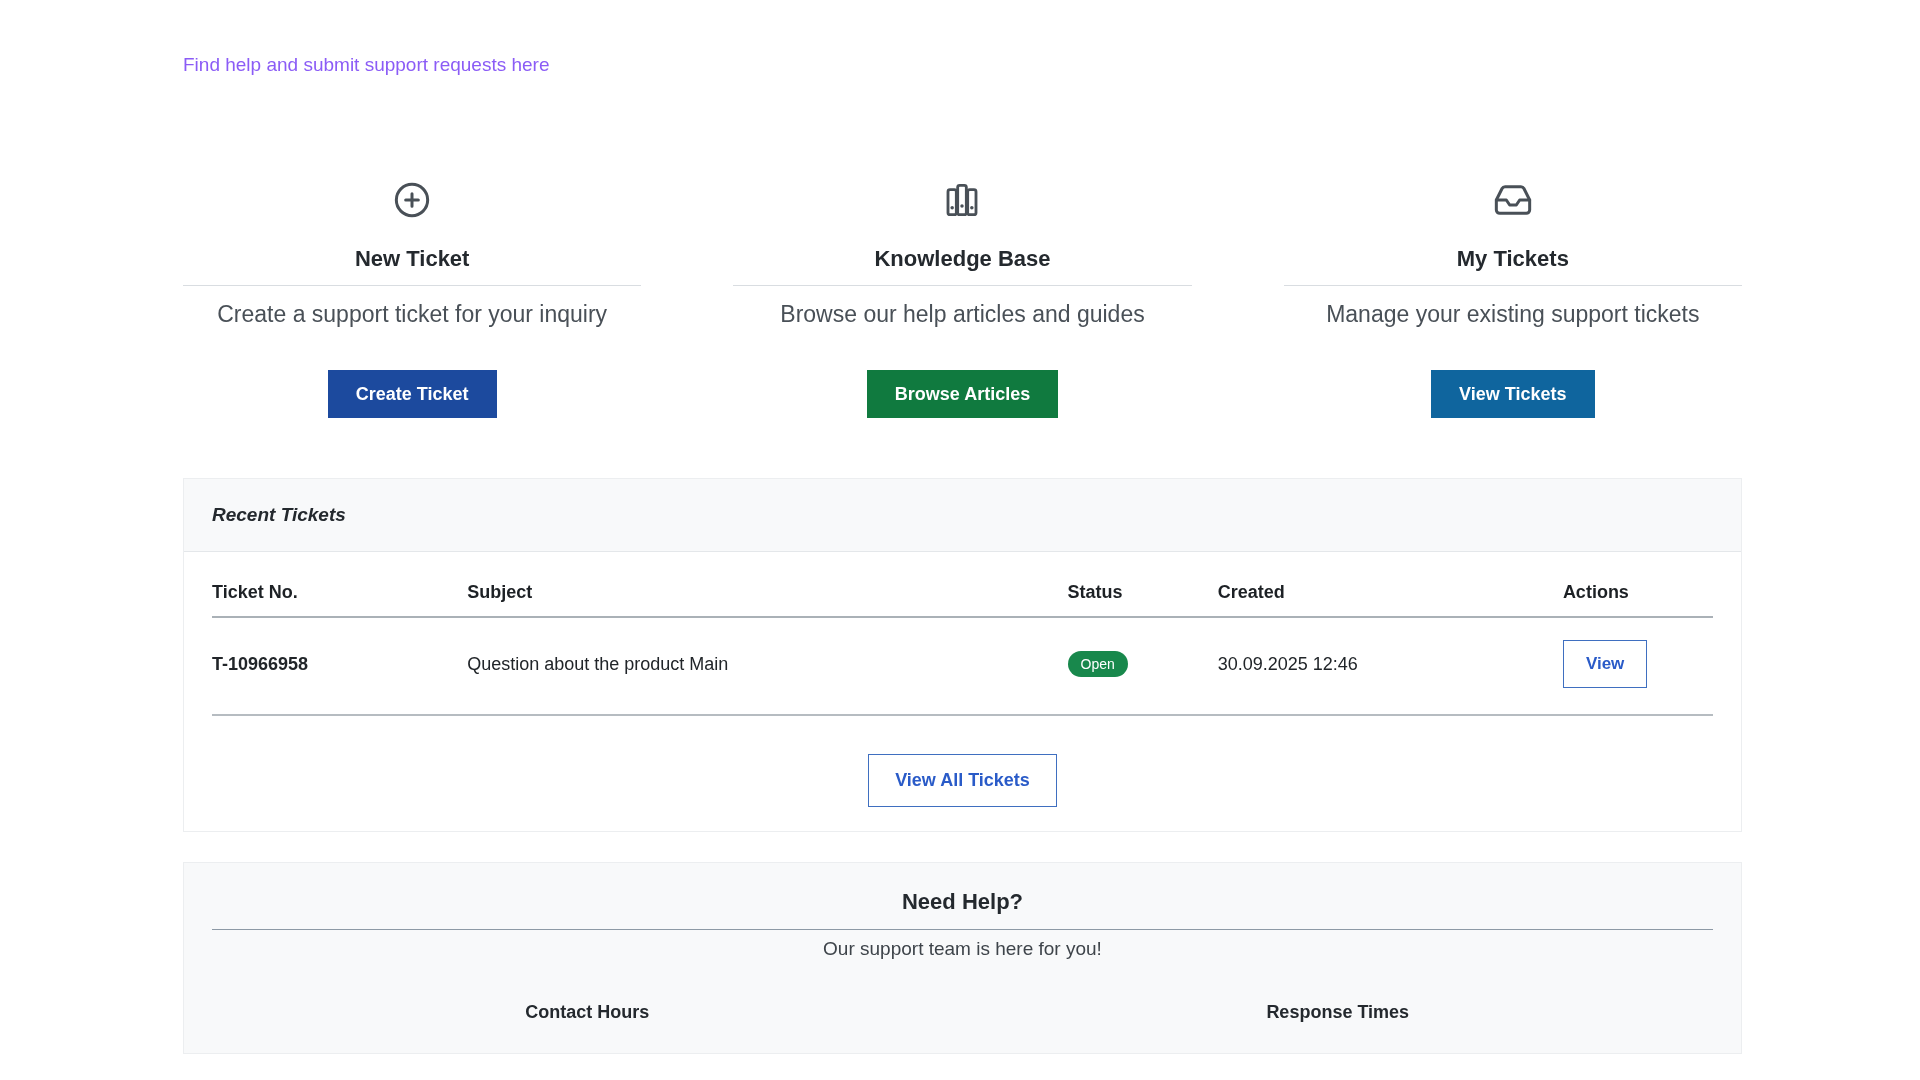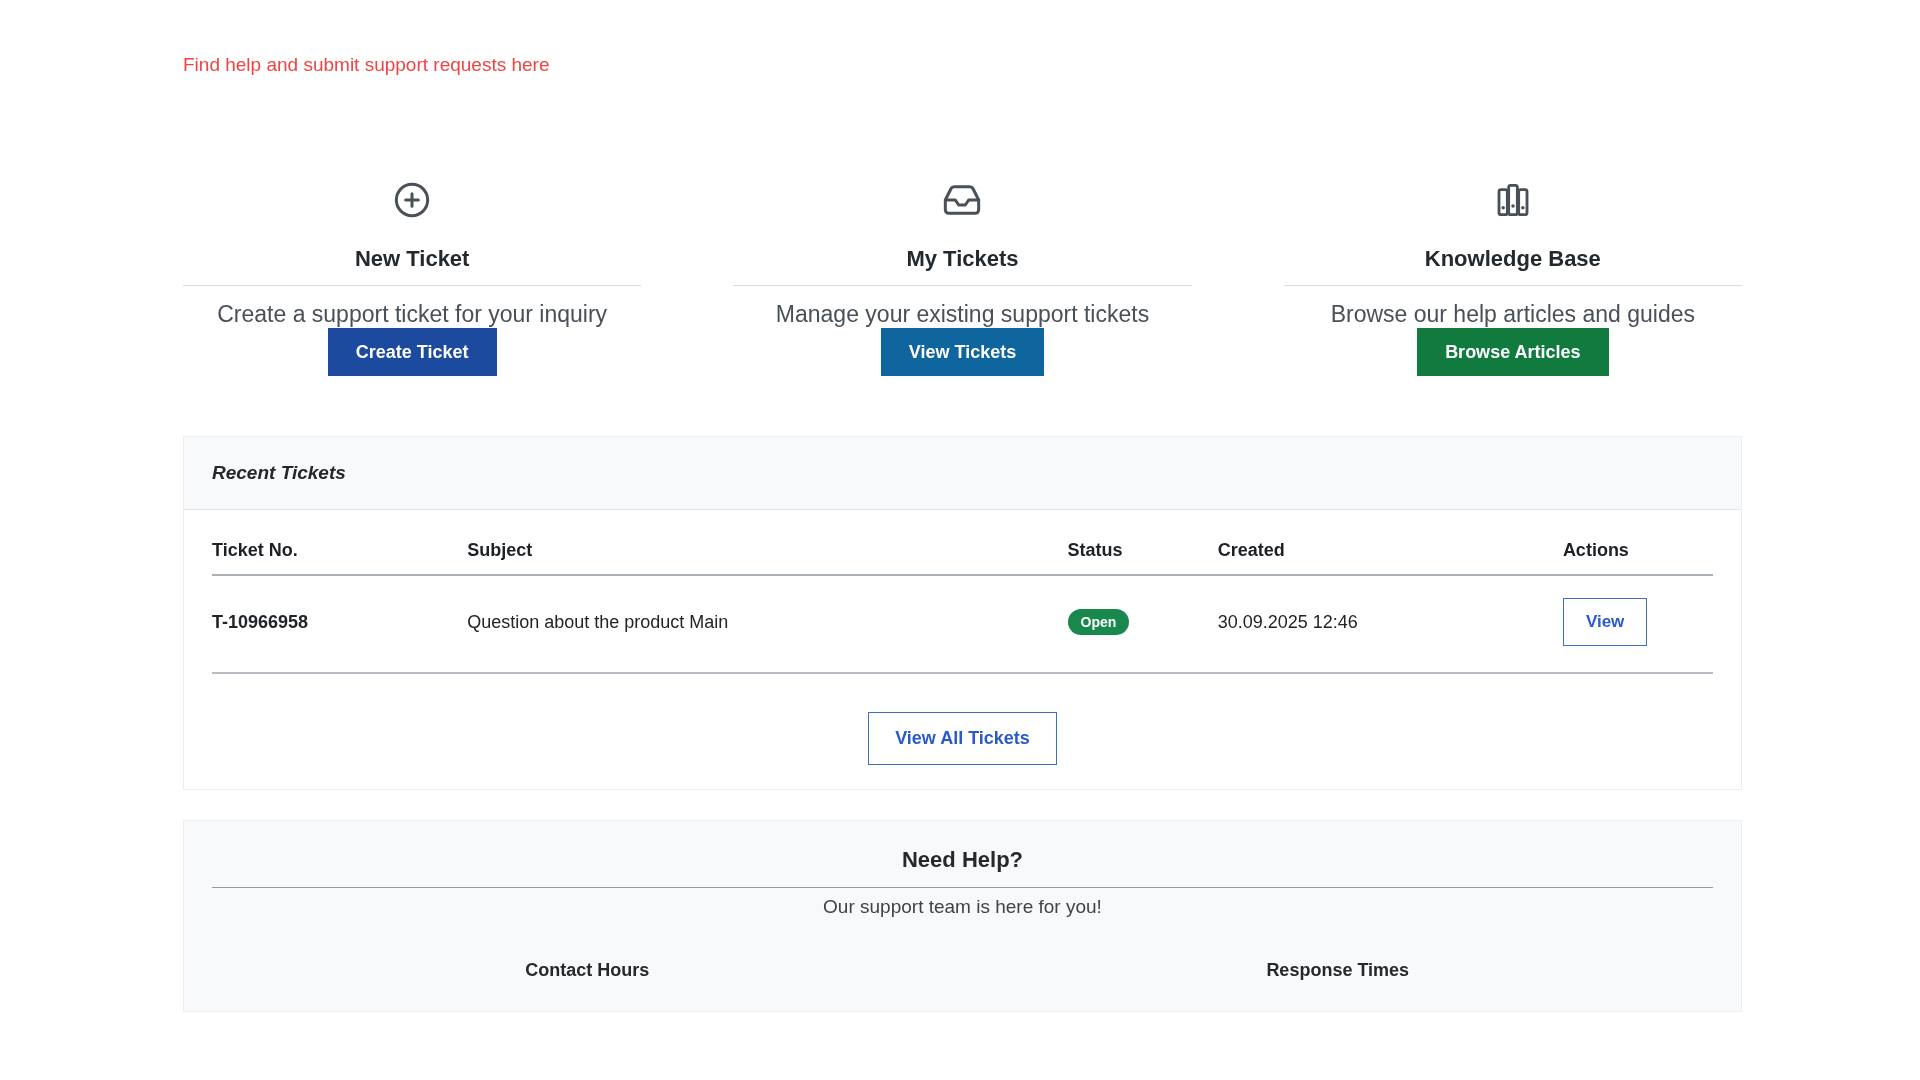--- a/index.html
+++ b/index.html
@@ -6,31 +6,31 @@
   html, body {
     width: 1920px; height: 1080px;
     background: #ffffff;
     font-family: "Liberation Sans", sans-serif;
     color: #212529;
     overflow: hidden;
   }
   .container { width: 1559px; margin-left: 183px; padding-top: 26px; }
 
   .page-title { font-size: 44px; font-weight: 700; color: #24292e; letter-spacing: -0.5px; }
-  .page-subtitle { margin-top: 28px; font-size: 19px; color: #ef4444; }
+  .page-subtitle { margin-top: 28px; font-size: 19px; color: #8b5cf6; }
 
   
   .features { display: flex; gap: 92px; margin-top: 104px; }
   .feature { width: 475px; text-align: center; }
   .feature .icon-wrap { height: 40px; display: flex; justify-content: center; color: #495057; }
   .feature h2 { margin-top: 26px; font-size: 22px; font-weight: 700; color: #24292e; }
   .feature .divider { margin-top: 13px; border-bottom: 1px solid #d9dde1; }
   .feature .desc { margin-top: 15px; font-size: 23px; color: #495057; }
   .feature .btn-solid {
-    display: inline-block; border: none; cursor: pointer;
+    margin-top: 42px; display: inline-block; border: none; cursor: pointer;
     color: #ffffff; font-size: 18px; font-weight: 700;
     font-family: "Liberation Sans", sans-serif;
     padding: 14px 28px; line-height: 20px;
   }
 
   
   .panel { border: 1px solid #eceef0; background: #f8f9fa; }
   .recent { margin-top: 60px; }
   .recent-header { padding: 25px 28px; font-size: 19px; font-weight: 700; color: #24292e;
                    border-bottom: 1px solid #e4e7ea; font-style: italic; }
@@ -40,21 +40,21 @@
   table.tickets th {
     text-align: left; font-size: 18px; font-weight: 700; color: #1d2125;
     padding: 0 0 13px 0; border-bottom: 2px solid #aab1b7;
   }
   table.tickets td {
     font-size: 18px; color: #212529; vertical-align: middle;
     padding: 22px 0 26px 0; border-bottom: 2px solid #b6bcc1;
   }
   td.ticket-no { font-weight: 700; }
   .status-pill {
-    display: inline-block; color: #ffffff; font-size: 14px; font-weight: 700;
+    display: inline-block; color: #ffffff; font-size: 14px; font-weight: 400;
     padding: 5px 13px; border-radius: 13px;
   }
   .btn-view {
     background: #ffffff; border: 1px solid #3f6fc0; color: #2a5bc8;
     font-size: 17px; font-weight: 700; padding: 13px 22px; cursor: pointer;
     font-family: "Liberation Sans", sans-serif;
   }
   .view-all-wrap { text-align: center; padding: 38px 0 14px 0; }
   .btn-view-all {
     background: #ffffff; border: 1px solid #3f6fc0; color: #2a5bc8;
@@ -91,46 +91,46 @@
         </svg>
       </div>
       <h2>New Ticket</h2>
       <div class="divider"></div>
       <div class="desc">Create a support ticket for your inquiry</div>
       <button class="btn-solid" style="background-color: rgb(28, 74, 158);">Create Ticket</button>
     </div>
 
     <div class="feature">
       <div class="icon-wrap">
-        <svg width="40" height="40" viewBox="0 0 24 24" fill="none" stroke="currentColor" stroke-width="1.8" stroke-linecap="round" stroke-linejoin="round">
-          <path d="M22 12h-6l-2 3h-4l-2-3H2"></path>
-          <path d="M5.45 5.11 2 12v6a2 2 0 0 0 2 2h16a2 2 0 0 0 2-2v-6l-3.45-6.89A2 2 0 0 0 16.76 4H7.24a2 2 0 0 0-1.79 1.11z"></path>
-        </svg>
-      </div>
-      <h2>My Tickets</h2>
-      <div class="divider"></div>
-      <div class="desc">Manage your existing support tickets</div>
-      <button class="btn-solid" style="background-color: rgb(15, 101, 158);">View Tickets</button>
-    </div>
-
-    <div class="feature">
-      <div class="icon-wrap">
         <svg width="40" height="40" viewBox="0 0 24 24" fill="none" stroke="currentColor" stroke-width="1.7" stroke-linecap="round">
           <rect x="3.6" y="5.8" width="5.0" height="15" rx="1.2"></rect>
           <rect x="9.4" y="3.2" width="5.2" height="17.6" rx="1.2"></rect>
           <rect x="15.4" y="5.8" width="5.0" height="15" rx="1.2"></rect>
           <circle cx="6.1" cy="16.6" r="1.05" fill="currentColor" stroke="none"></circle>
           <circle cx="12.0" cy="15.6" r="1.05" fill="currentColor" stroke="none"></circle>
           <circle cx="17.9" cy="16.6" r="1.05" fill="currentColor" stroke="none"></circle>
         </svg>
       </div>
       <h2>Knowledge Base</h2>
       <div class="divider"></div>
       <div class="desc">Browse our help articles and guides</div>
       <button class="btn-solid" style="background-color: rgb(16, 122, 63);">Browse Articles</button>
+    </div>
+
+    <div class="feature">
+      <div class="icon-wrap">
+        <svg width="40" height="40" viewBox="0 0 24 24" fill="none" stroke="currentColor" stroke-width="1.8" stroke-linecap="round" stroke-linejoin="round">
+          <path d="M22 12h-6l-2 3h-4l-2-3H2"></path>
+          <path d="M5.45 5.11 2 12v6a2 2 0 0 0 2 2h16a2 2 0 0 0 2-2v-6l-3.45-6.89A2 2 0 0 0 16.76 4H7.24a2 2 0 0 0-1.79 1.11z"></path>
+        </svg>
+      </div>
+      <h2>My Tickets</h2>
+      <div class="divider"></div>
+      <div class="desc">Manage your existing support tickets</div>
+      <button class="btn-solid" style="background-color: rgb(15, 101, 158);">View Tickets</button>
     </div>
 
   </div>
 
   <div class="panel recent">
     <div class="recent-header">Recent Tickets</div>
     <div class="recent-body">
       <table class="tickets">
         <colgroup>
           <col style="width:17%">

